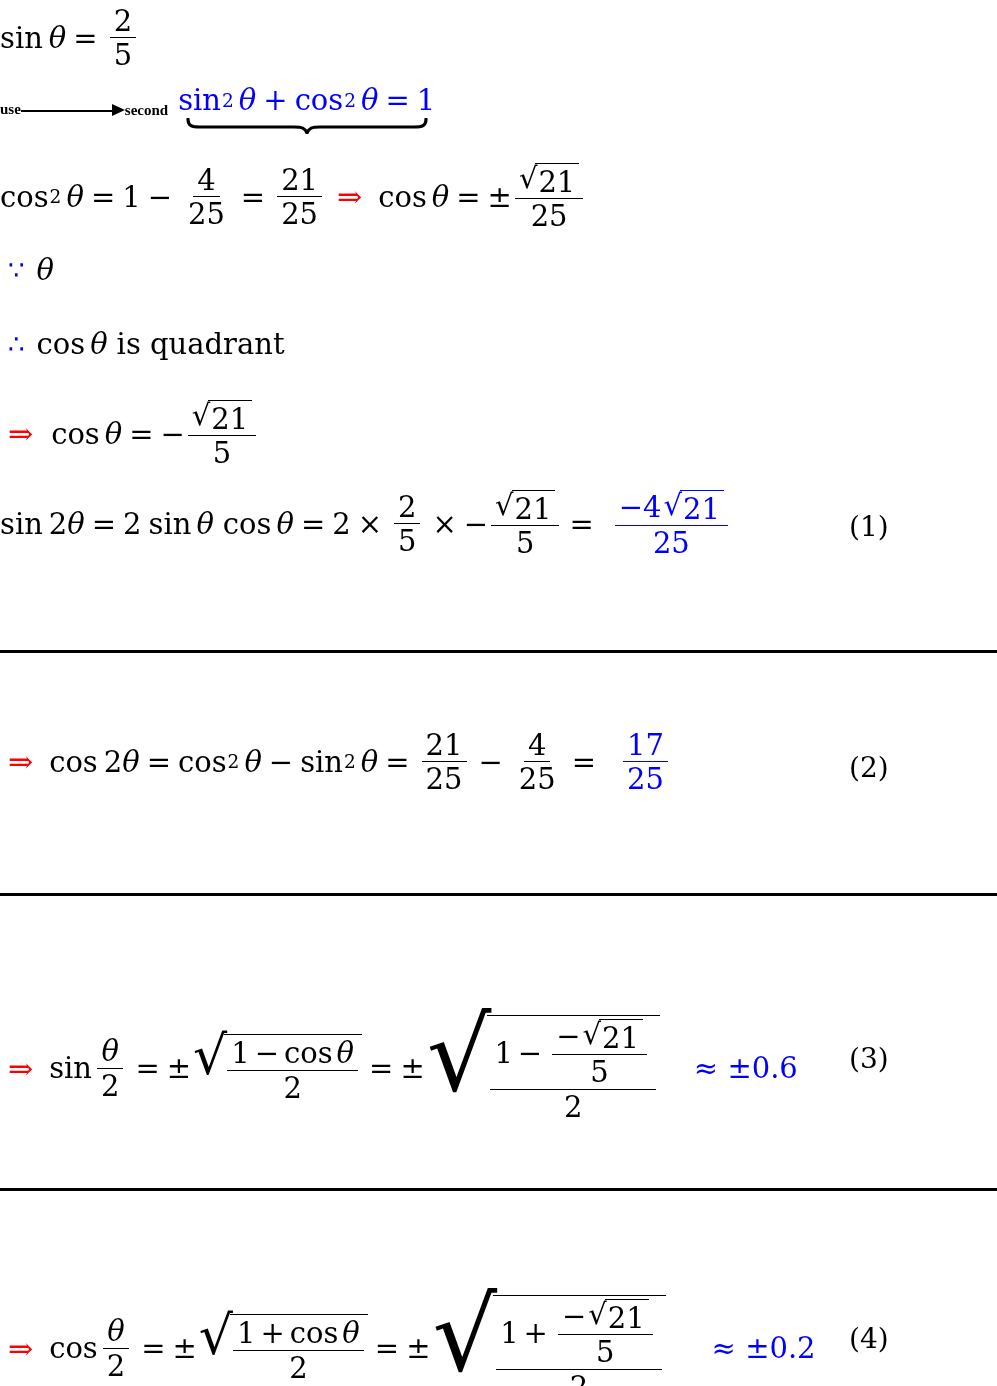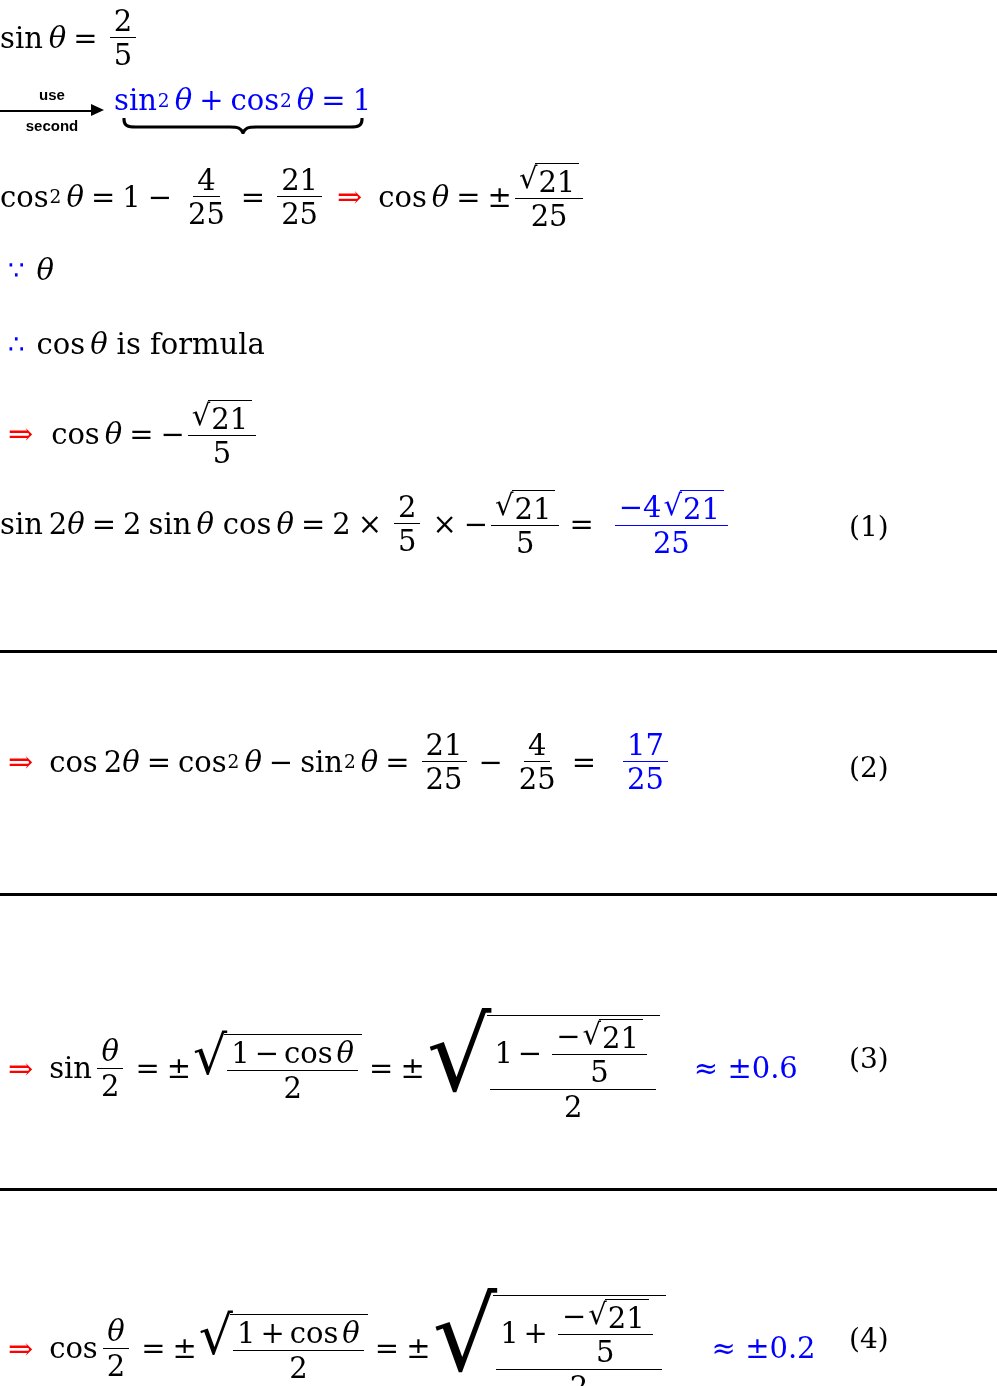--- a/index.html
+++ b/index.html
@@ -94,23 +94,23 @@
     font-size: 3.5em;
     line-height: 0.76;
     position: relative;
     top: 2px;
     margin-right: -4px;
   }
 
   
   .useformula {
     display: inline-flex;
-    flex-direction: column;
+    flex-direction: row;
     align-items: center;
-    font-family: Liberation Sans, sans-serif;
+    font-family: Liberation Serif, serif;
     font-weight: bold;
     font-size: 15px;
     line-height: 1.05;
     margin-right: 10px;
   }
   .useformula .ftop { margin-bottom: 1px; }
   .useformula .arrowline {
     position: relative;
     width: 104px;
     height: 13px;
@@ -258,21 +258,21 @@
 
   <div class="row math" style="left:8px; top:256px;">
     <span class="therefore-sym">∵</span>
     <span class="it">θ</span>
   </div>
 
   <div class="row math" style="left:8px; top:330px;">
     <span class="therefore-sym">∴</span>
     <span class="fnname">cos</span>
     <span class="it" style="margin-left:5px;">θ</span>
-    <span style="margin-left:9px;">is formula</span>
+    <span style="margin-left:9px;">is quadrant</span>
   </div>
 
   <div class="row math" style="left:8px; top:400px;">
     <span class="arrow-red">⇒</span>
     <span class="fnname" style="margin-left:6px;">cos</span>
     <span class="it" style="margin-left:5px;">θ</span>
     <span class="op">=</span>
     <span>−</span>
     <span class="frac tight">
       <span class="num">

